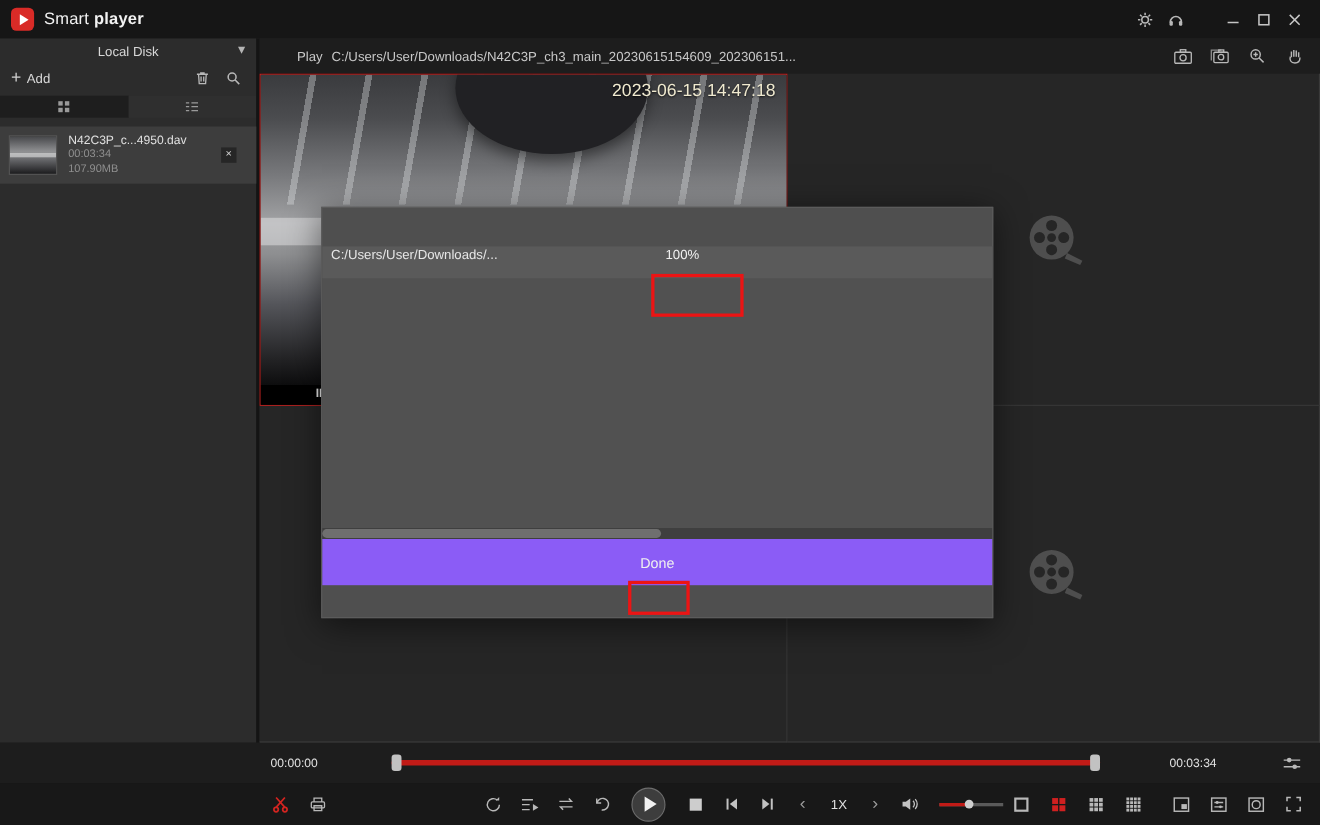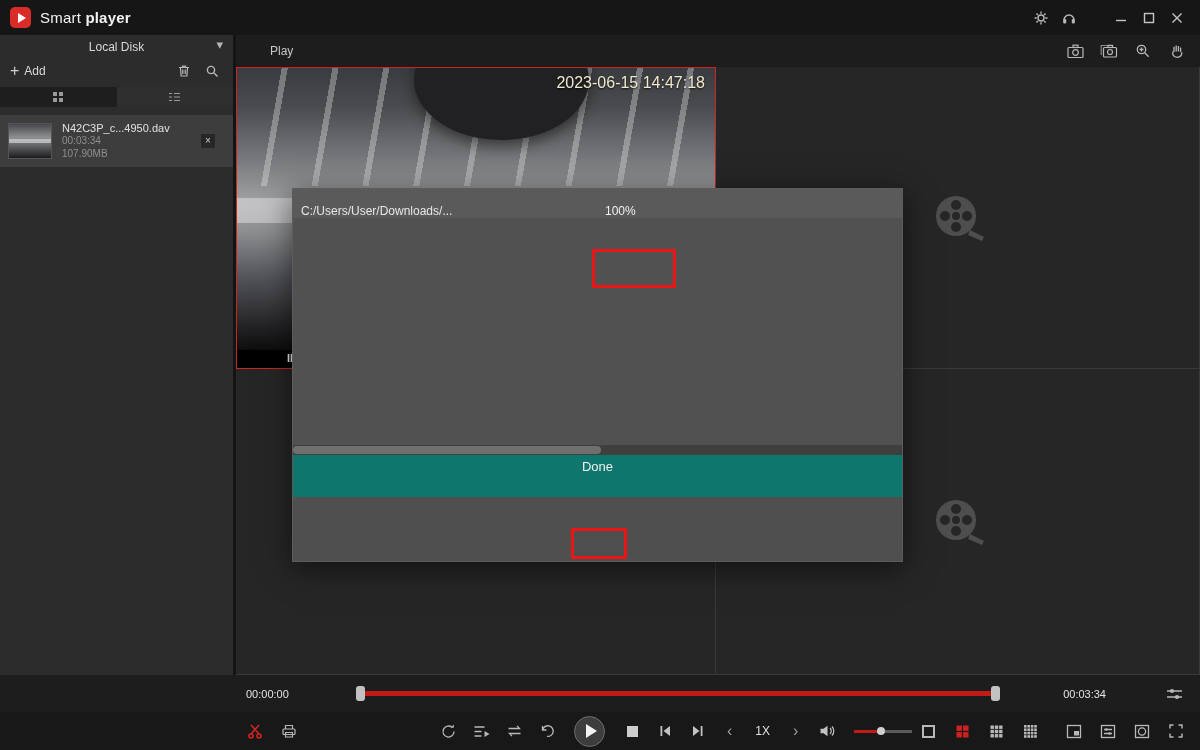--- a/index.html
+++ b/index.html
@@ -69,26 +69,26 @@
   .mini-scene:after { content:""; position:absolute; top:45%; left:0; right:0; height:4px; background:rgba(225,226,227,.6); }
 
   
   .dialog { position:absolute; left:292px; top:188px; width:611px; height:374px; background:#4f4f4f; z-index:50;
     border:1px solid #5c5c5c; box-shadow:0 6px 30px rgba(0,0,0,.55); }
   .dlg-title { height:32px; background:#3a3a3a; display:flex; align-items:center; padding-left:14px; color:#e4e4e4; font-size:13px; }
   .dlg-header { height:33px; background:#464646; display:flex; align-items:center; border-bottom:1px solid #404040; color:#dddddd; }
   .dlg-col1 { width:310px; text-align:center; }
   .dlg-col2 { flex:1; text-align:center; }
   .dlg-list { height:256px; background:#515151; }
-  .dlg-row { height:29px; background:#5a5a5a; display:flex; align-items:flex-end; position:relative; cursor:default; }
+  .dlg-row { height:29px; background:#5a5a5a; display:flex; align-items:flex-start; position:relative; cursor:default;margin-top:35px; }
   .dlg-row .cell-file { padding-left:8px; width:310px; color:#e6e6e6; }
   .dlg-row .cell-pct { position:absolute; left:312px; color:#f0f0f0; }
   .dlg-scroll { height:10px; background:#3f3f3f; position:relative; }
   .dlg-scroll .thumb2 { position:absolute; left:0; top:1px; height:8px; width:308px; background:#6f6f6f; border-radius:4px; cursor:pointer; }
-  .dlg-bottom { height:42px; background:#0f766e; display:flex; align-items:flex-start; justify-content:center; }
+  .dlg-bottom { height:42px; background:#8b5cf6; display:flex; align-items:center; justify-content:center; }
   .done-btn { color:#f0f0f0; font-size:13px; padding:4px 12px; cursor:pointer; background:transparent; border:none; font-family:inherit; }
   .anno { position:absolute; border:3px solid #ec1414; pointer-events:none; }
   .anno-percent { left:299px; top:60px; width:84px; height:39px; }
   .anno-done { left:278px; top:339px; width:56px; height:31px; }
 
   
   .timeline { height:37px; background:#1d1d1d; display:flex; align-items:center; padding:0 16px 0 246px;gap:44px; }
   .tl-time { color:#e2e2e2; font-size:11px; width:54px; }
   .tl-time.right { text-align:right; width:50px; }
   .tl-track-wrap { flex:1; position:relative; height:15px; margin:0 12px; cursor:pointer; }
@@ -207,20 +207,21 @@
           <div class="file-meta">00:03:34</div>
           <div class="file-meta">107.90MB</div>
         </div>
         <div class="file-close">×</div>
       </div>
     </aside>
 
     <main class="main">
       <div class="playbar">
         <span>Play</span>
+        <span class="path">C:/Users/User/Downloads/N42C3P_ch3_main_20230615154609_202306151...</span>
         <span class="spacer"></span>
         <div class="pb-btn">
           <svg width="17" height="15" viewBox="0 0 17 15" stroke="#b8b8b8" fill="none" stroke-width="1.2">
             <rect x="1" y="3.5" width="15" height="10" rx="1"></rect>
               <rect x="6" y="1.2" width="5" height="2.3"></rect>
               <circle cx="8.5" cy="8.5" r="2.8"></circle>
           </svg>
         </div>
         <div class="pb-btn">
           <svg width="18" height="16" viewBox="0 0 18 16" stroke="#b8b8b8" fill="none" stroke-width="1.2">

